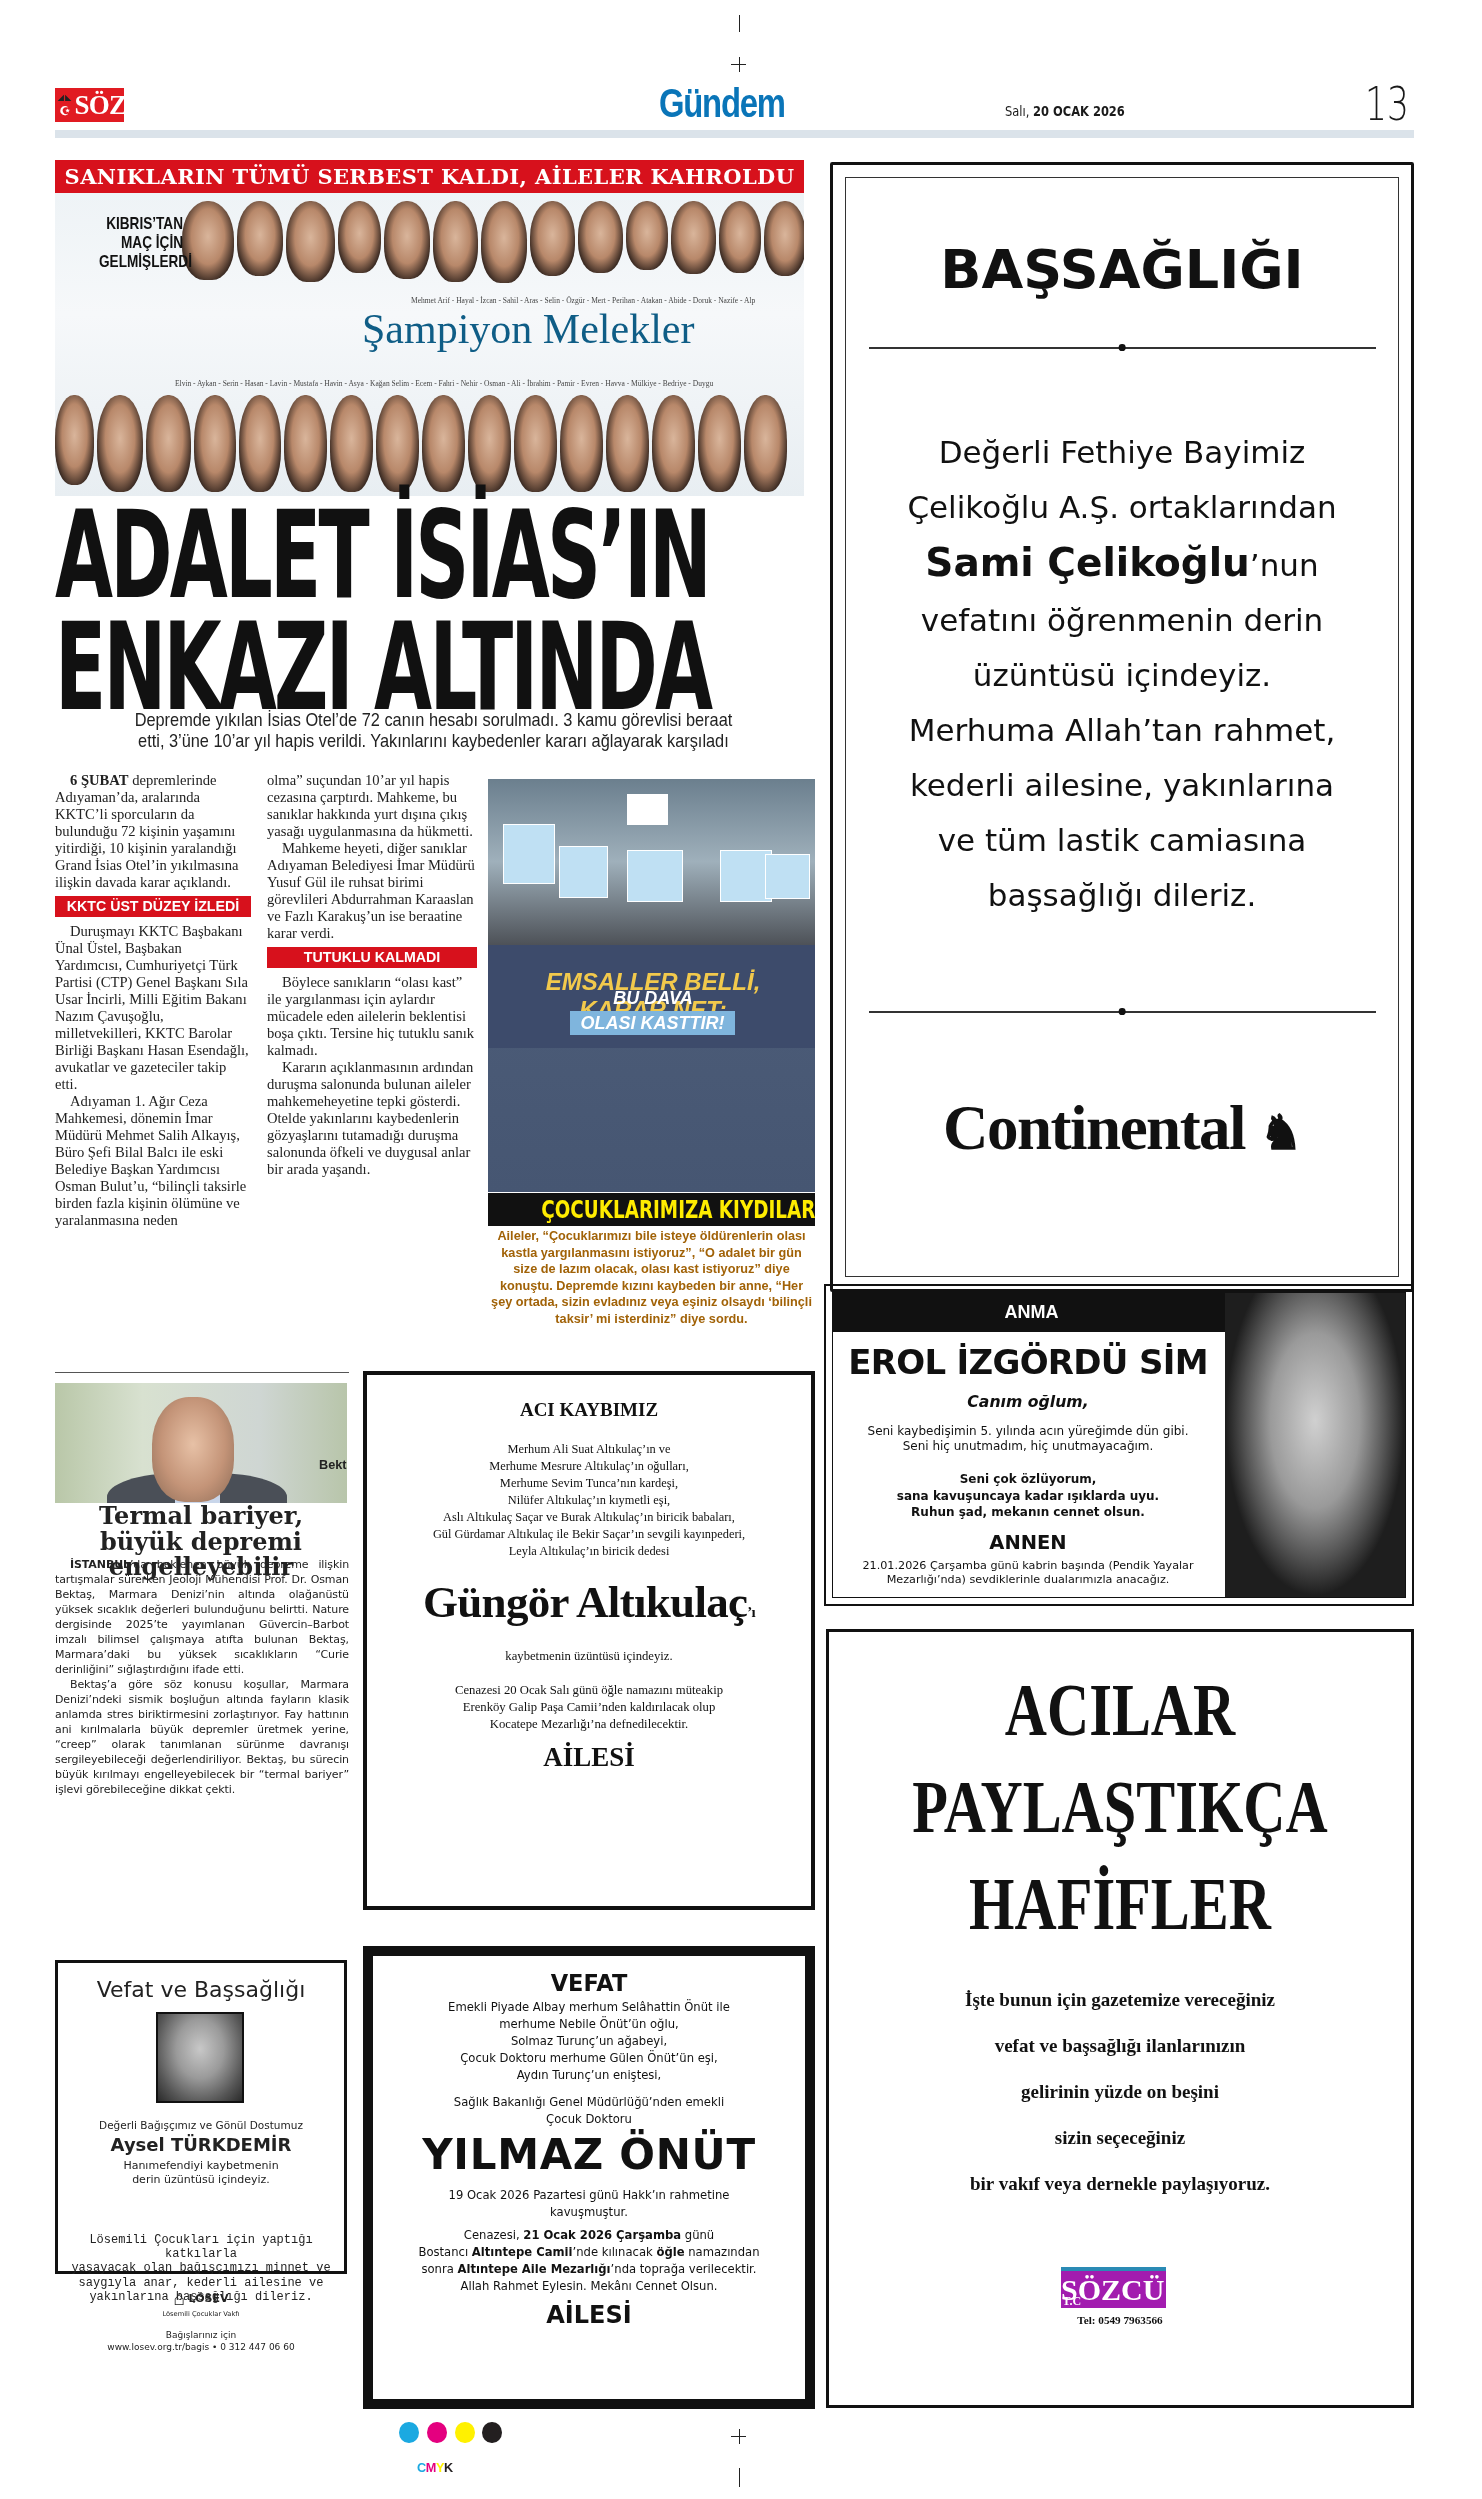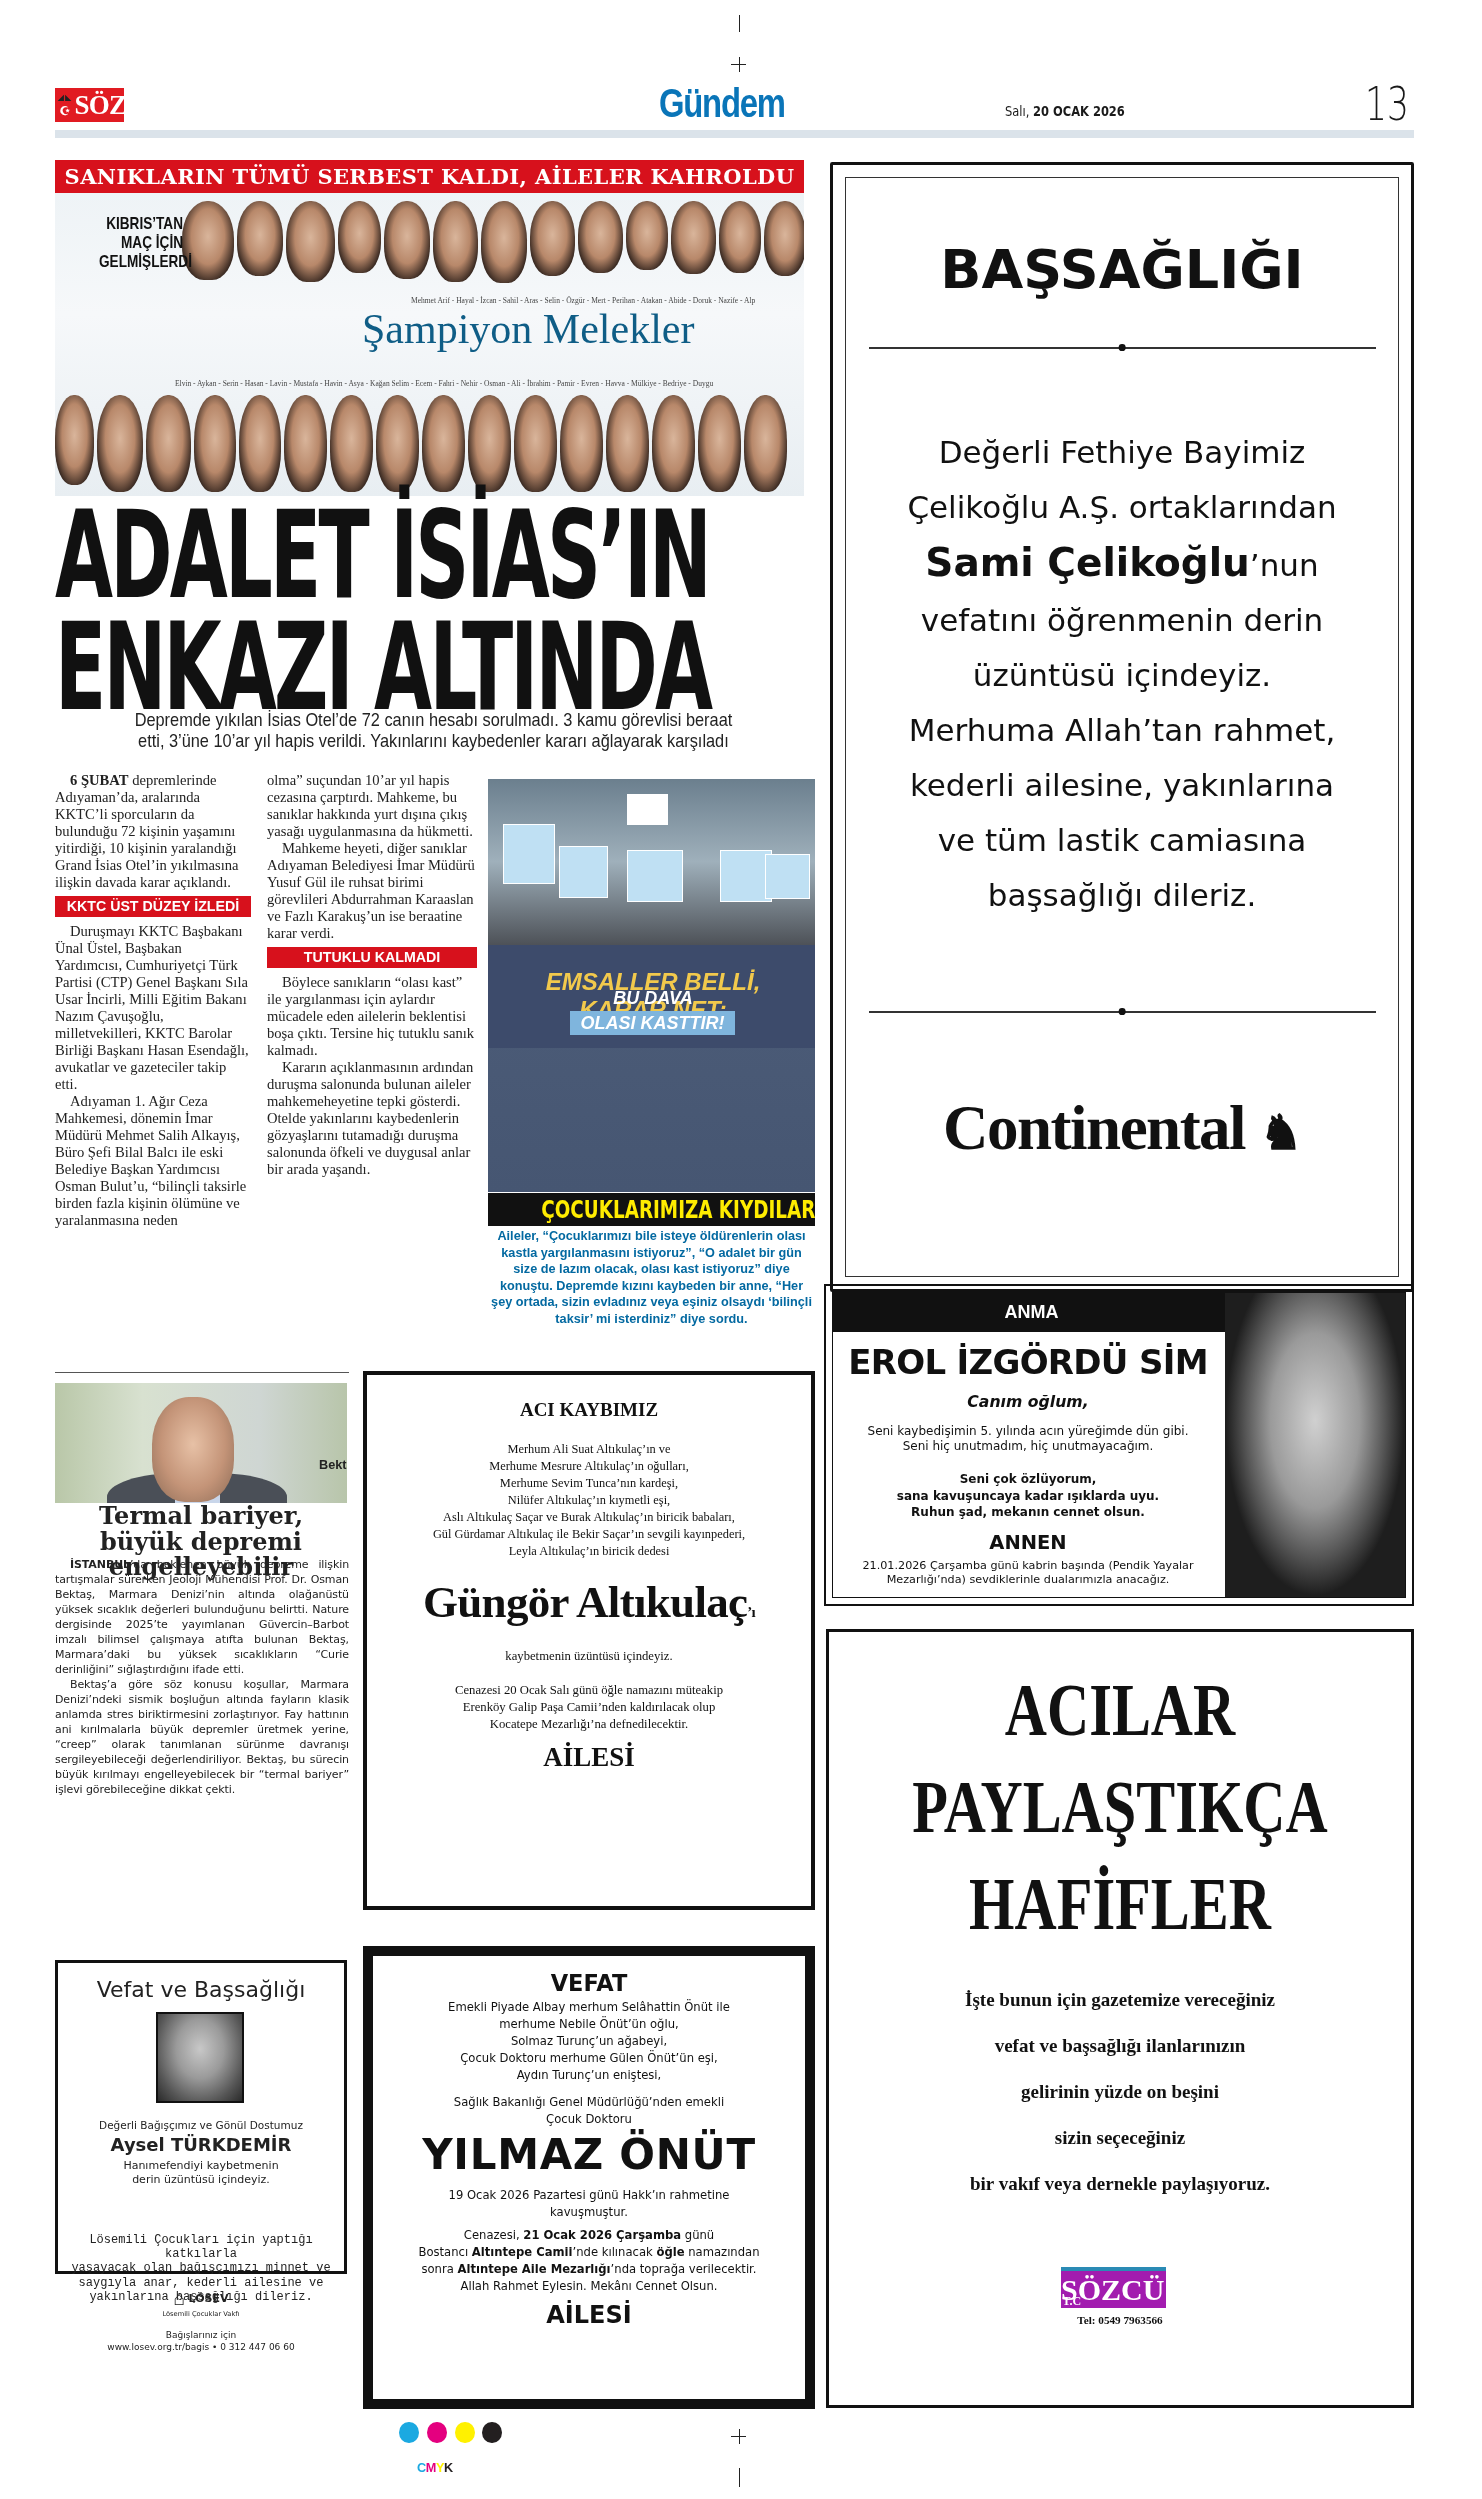--- a/index.html
+++ b/index.html
@@ -49,21 +49,21 @@
   .photo { position: absolute; left: 488px; top: 779px; width: 327px; height: 413px; overflow: hidden;
            background: linear-gradient(180deg, #6b7f8e 0%, #9fb0bb 20%, #3a3b40 45%, #2a2a30 60%, #4a5a76 62%, #465672 100%); }
   .placard { position: absolute; background: #bfe0f3; border: 1.5px solid #fff; }
   .protest-banner { position: absolute; left: 0; top: 166px; width: 327px; height: 103px; background: #3d4b6b; }
   .pb-l1 { position: absolute; left: 15px; top: 22.5px; width: 300px; text-align: center; color: #f2c94c; font-weight: bold; font-style: italic; font-size: 24px; }
   .pb-l2 { position: absolute; left: 15px; top: 43px; width: 300px; text-align: center; color: #fff; font-weight: bold; font-style: italic; font-size: 18px; }
   .pb-l3 { position: absolute; left: 82px; top: 66px; width: 165px; height: 24px; background: #7fb5dd; text-align: center; color: #fff; font-weight: bold; font-style: italic; font-size: 18px; line-height: 24px; }
   .caption-bar { position: absolute; left: 488px; top: 1193px; width: 327px; height: 33px; background: #111; color: #ffec00;
                  font-family: "DejaVu Sans", sans-serif; font-weight: bold; font-size: 25.5px; line-height: 33px; text-align: center; }
   .caption-bar span { display: inline-block; transform: scaleX(0.72); white-space: nowrap; }
-  .caption-text { position: absolute; left: 488px; top: 1228px; width: 327px; text-align: center; font-weight: bold; font-size: 12.7px; line-height: 16.5px; color: #0369a1; }
+  .caption-text { position: absolute; left: 488px; top: 1228px; width: 327px; text-align: center; font-weight: bold; font-size: 12.7px; line-height: 16.5px; color: #a16207; }
 
   
   .bas-frame { position: absolute; left: 830px; top: 162px; width: 584px; height: 1130px; border: 3px solid #111; border-radius: 2.2px; padding: 4.5px; }
   .bas-inner { position: absolute; left: 12px; top: 12px; right: 12px; bottom: 12px; border: 1.5px solid #333; }
   .bas-title { position: absolute; left: 0; right: 0; top: 60px; text-align: center; font-family: "DejaVu Sans", sans-serif; font-weight: bold; font-size: 54px; color: #111; }
   .dot-rule { position: absolute; left: 22.5px; right: 22.5px; height: 1.5px; background: #333; }
   .dot-rule::after { content: ""; position: absolute; left: 50%; top: -3px; width: 6.7px; height: 6.7px; border-radius: 50%; background: #111; transform: translateX(-50%); }
   .bas-body { position: absolute; left: 0; right: 0; top: 247px; text-align: center; font-family: "DejaVu Sans", sans-serif; font-size: 31px; line-height: 55px; color: #111; }
   .bas-body .name { font-weight: bold; font-size: 39px; }
   .continental { position: absolute; left: 0; right: 0; top: 914px; text-align: center; font-family: "Liberation Serif", serif; font-weight: bold; font-size: 63px; letter-spacing: -1.5px; color: #111; }

